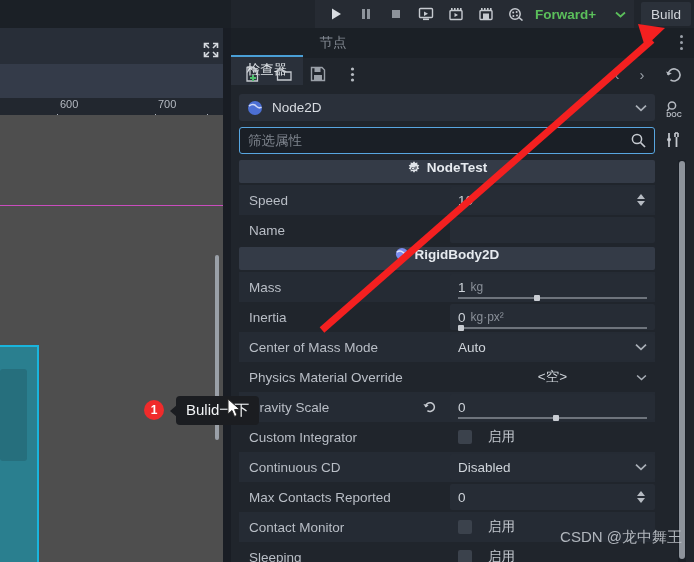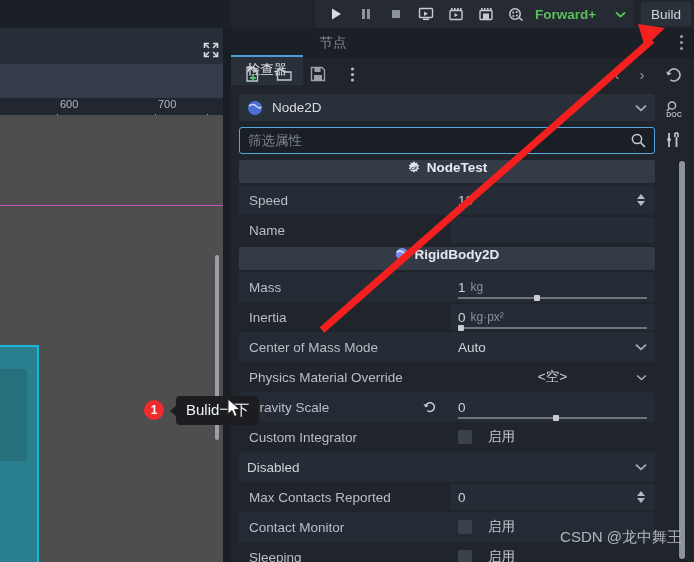--- a/index.html
+++ b/index.html
@@ -423,20 +423,21 @@
 
       <div class="prow">
         <div class="pname">Custom Integrator</div>
         <div class="pval plain">
           <span class="chk"></span>
           <span class="chk-label">启用</span>
         </div>
       </div>
 
       <div class="prow alt">
+        <div class="pname">Continuous CD</div>
         <div class="pval">
           <span class="num">Disabled</span>
           <span class="dd-chev">
             <svg width="12" height="8" viewBox="0 0 12 8">
                 <path d="M1 1.7 L6 6.3 L11 1.7" stroke="#aab0b8" stroke-width="1.7" fill="none"></path>
               </svg>
           </span>
         </div>
       </div>
 

